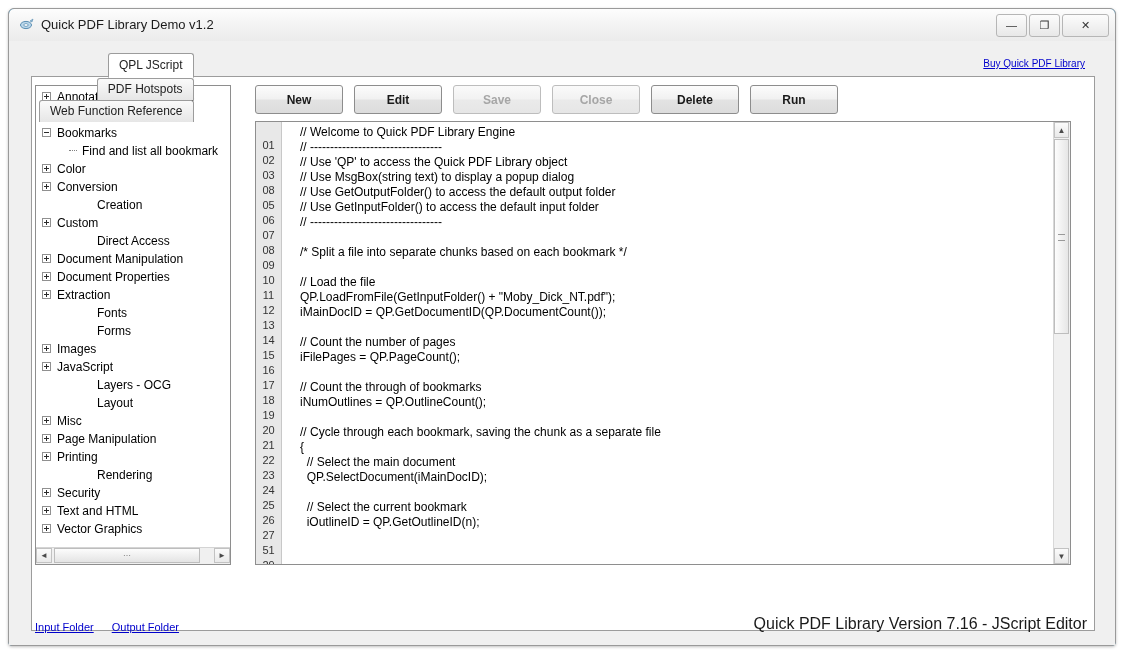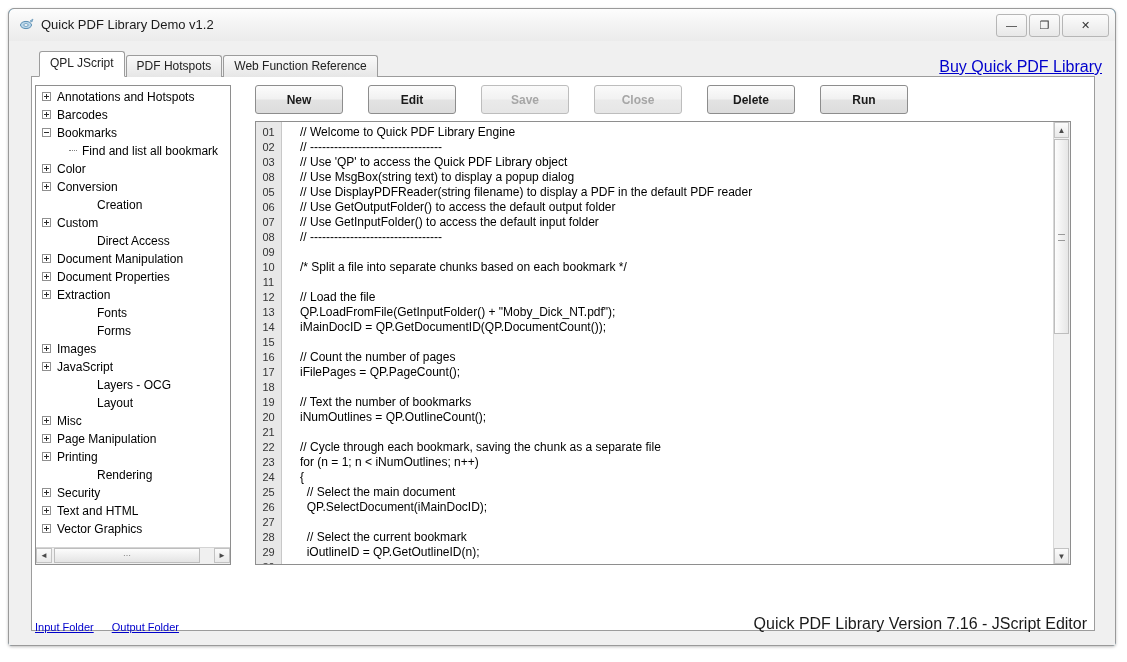--- a/index.html
+++ b/index.html
@@ -86,20 +86,21 @@
 
   
   .tabstrip {
     position: absolute;
     left: 30px;
     top: 12px;
     height: 24px;
     display: flex;
     align-items: flex-end;
     z-index: 3;
+    flex-direction: column;
   }
   .tab {
     height: 21px;
     padding: 0 10px;
     line-height: 21px;
     font-size: 12px;
     border: 1px solid #9c9c9c;
     border-bottom: none;
     border-radius: 3px 3px 0 0;
     background: linear-gradient(to bottom, #fafafa, #e6e6e6);
@@ -122,23 +123,23 @@
     top: 35px;
     width: 1064px;
     height: 555px;
     background: #ffffff;
     border: 1px solid #9c9c9c;
     box-sizing: border-box;
   }
 
   .buy-link {
     position: absolute;
-    right: 13px;
+    right: 30px;
     top: 17px;
-    font-size: 16px;
+    font-size: 10px;
     color: #0000cc;
     text-decoration: underline;
     z-index: 5;
   }
 
   
   .tree-wrap {
     position: absolute;
     left: 26px;
     top: 44px;
@@ -255,21 +256,21 @@
     font-size: 8px;
     color: #7a7a7a;
   }
 
   
   .toolbar {
     position: absolute;
     left: 246px;
     top: 44px;
     display: flex;
-    gap: 25px;
+    gap: 11px;
   }
   .tbtn {
     width: 86px;
     height: 27px;
     border: 1px solid #8d8d8d;
     border-radius: 3px;
     background: linear-gradient(to bottom, #fcfcfc 0%, #f1f1f1 48%, #e3e3e3 52%, #dcdcdc 100%);
     font-size: 12px;
     font-weight: bold;
     color: #1a1a1a;
@@ -298,21 +299,21 @@
   }
   .gutter {
     position: absolute;
     left: 0;
     top: 0;
     width: 26px;
     bottom: 0;
     background: #e8e8e8;
     border-right: 1px solid #c8c8c8;
     box-sizing: border-box;
-    padding-top: 3px;
+    padding-top: 16px;
   }
   .gutter .ln {
     height: 15px;
     line-height: 15px;
     text-align: center;
     font-family: "Liberation Sans", sans-serif;
     font-size: 11px;
     color: #333;
   }
   .code {
@@ -568,49 +569,47 @@
         <div class="ln">18</div>
         <div class="ln">19</div>
         <div class="ln">20</div>
         <div class="ln">21</div>
         <div class="ln">22</div>
         <div class="ln">23</div>
         <div class="ln">24</div>
         <div class="ln">25</div>
         <div class="ln">26</div>
         <div class="ln">27</div>
-        <div class="ln">28</div>
+        <div class="ln">51</div>
         <div class="ln">29</div>
         <div class="ln">30</div>
 
       </div>
       <div class="code">
         <div class="cl">// Welcome to Quick PDF Library Engine</div>
         <div class="cl">// ---------------------------------</div>
         <div class="cl">// Use 'QP' to access the Quick PDF Library object</div>
         <div class="cl">// Use MsgBox(string text) to display a popup dialog</div>
-        <div class="cl">// Use DisplayPDFReader(string filename) to display a PDF in the default PDF reader</div>
         <div class="cl">// Use GetOutputFolder() to access the default output folder</div>
         <div class="cl">// Use GetInputFolder() to access the default input folder</div>
         <div class="cl">// ---------------------------------</div>
         <div class="cl"></div>
         <div class="cl">/* Split a file into separate chunks based on each bookmark */</div>
         <div class="cl"></div>
         <div class="cl">// Load the file</div>
         <div class="cl">QP.LoadFromFile(GetInputFolder() + "Moby_Dick_NT.pdf");</div>
         <div class="cl">iMainDocID = QP.GetDocumentID(QP.DocumentCount());</div>
         <div class="cl"></div>
         <div class="cl">// Count the number of pages</div>
         <div class="cl">iFilePages = QP.PageCount();</div>
         <div class="cl"></div>
-        <div class="cl">// Text the number of bookmarks</div>
+        <div class="cl">// Count the through of bookmarks</div>
         <div class="cl">iNumOutlines = QP.OutlineCount();</div>
         <div class="cl"></div>
         <div class="cl">// Cycle through each bookmark, saving the chunk as a separate file</div>
-        <div class="cl">for (n = 1; n &lt; iNumOutlines; n++)</div>
         <div class="cl">{</div>
         <div class="cl">  // Select the main document</div>
         <div class="cl">  QP.SelectDocument(iMainDocID);</div>
         <div class="cl"></div>
         <div class="cl">  // Select the current bookmark</div>
         <div class="cl">  iOutlineID = QP.GetOutlineID(n);</div>
       </div>
       <div class="vsb">
         <div class="arrow up">▲</div>
         <div class="thumb"></div>

